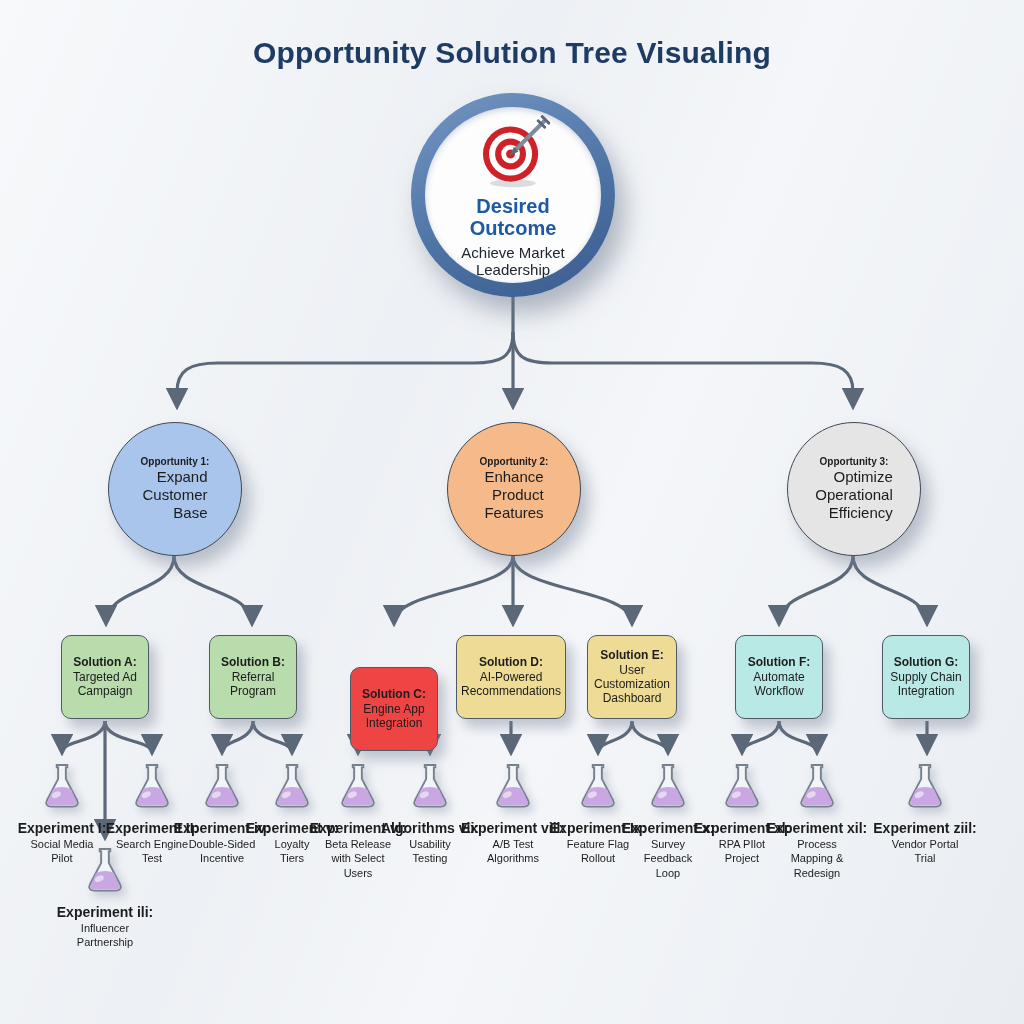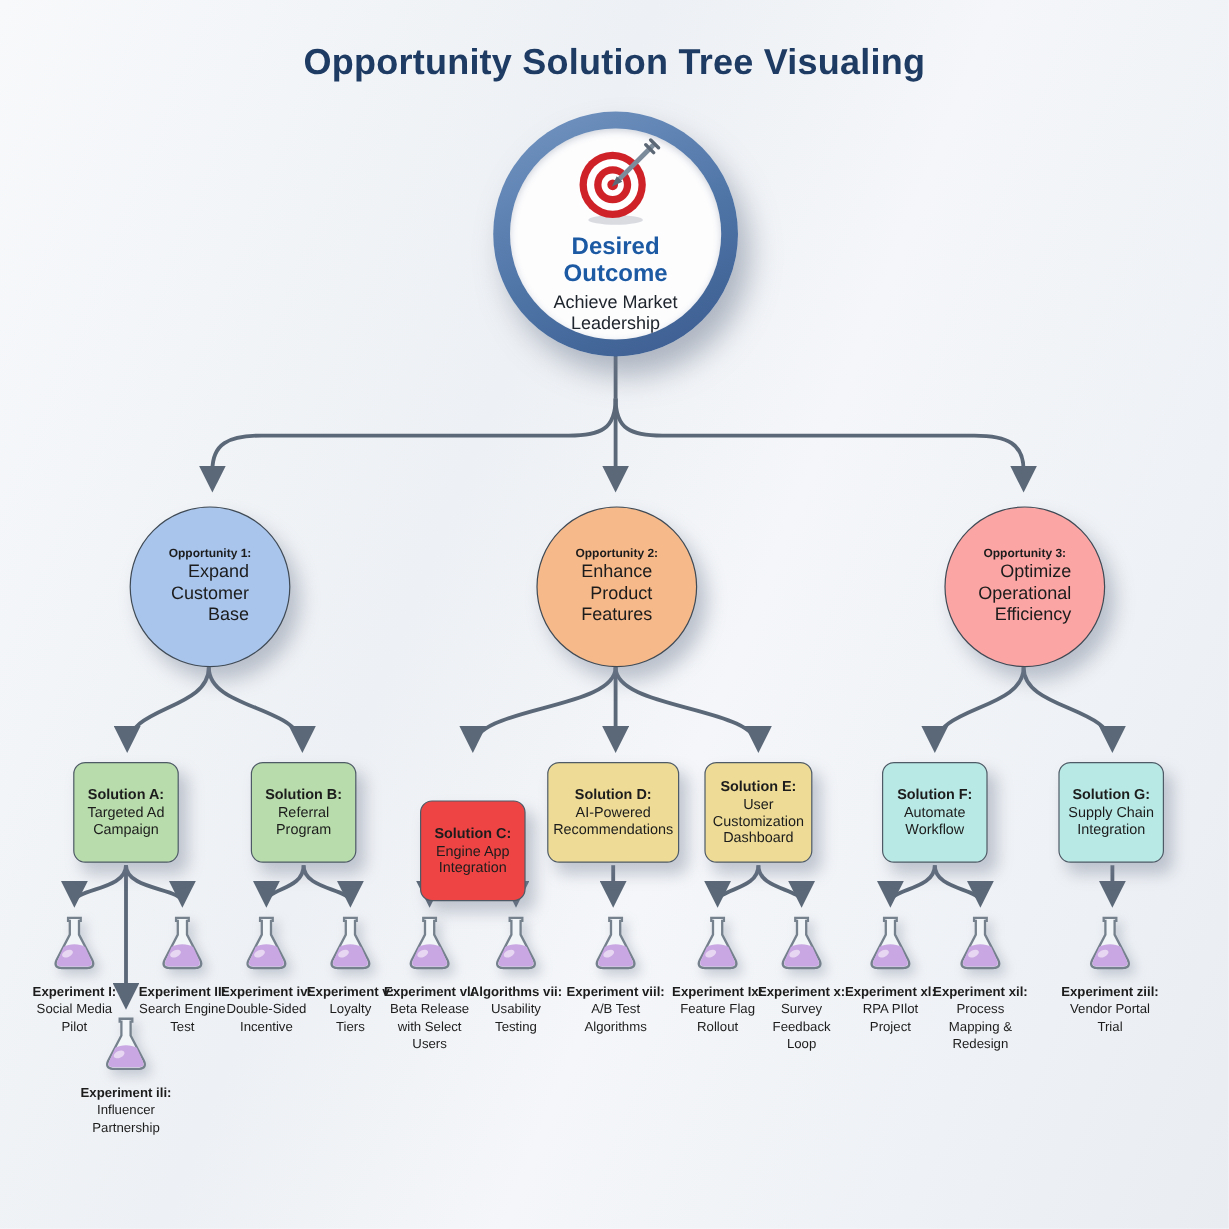--- a/index.html
+++ b/index.html
@@ -58,21 +58,21 @@
   }
   .sol .node-title{font-size:12px;font-weight:700;line-height:1.2;}
   .sol .node-desc{font-size:12px;line-height:1.2;white-space:pre-line;}
 
   
   .exp{
     position:absolute;top:762px;width:92px;transform:translateX(-50%);
     display:flex;flex-direction:column;align-items:center;text-align:center;
   }
   .exp svg{filter:drop-shadow(4px 5px 5px rgba(118,128,148,.35));}
-  .exp-title{font-size:11px;font-weight:700;line-height:1.3;margin-top:3px;white-space:nowrap;}
+  .exp-title{font-size:14px;font-weight:700;line-height:1.3;margin-top:3px;white-space:nowrap;}
   .exp-desc{font-size:11px;line-height:1.3;white-space:pre-line;}
   .flask-body{fill:#f1f5f8;stroke:#75818d;stroke-width:2;}
   .flask-liquid{fill:var(--flaskLiquid,#c9a7e2);}
   .flask-shine{fill:rgba(255,255,255,.55);}
 </style>
 </head>
 <body>
 
 <div class="stage">
 
@@ -139,21 +139,21 @@
     <div class="node-desc">Expand
 Customer
 Base</div>
   </div>
   <div class="opp" style="left: 447px; background: rgb(246, 185, 138);">
     <div class="node-title">Opportunity 2:</div>
     <div class="node-desc">Enhance
 Product
 Features</div>
   </div>
-  <div class="opp" style="left: 787px; background: #fca5a5;">
+  <div class="opp" style="left: 787px; background: #e5e5e5;">
     <div class="node-title">Opportunity 3:</div>
     <div class="node-desc">Optimize
 Operational
 Efficiency</div>
   </div>
 
   <div class="sol" style="left: 61px; background: rgb(184, 220, 171);">
     <div class="node-title">Solution A:</div>
     <div class="node-desc">Targeted Ad
 Campaign</div>

